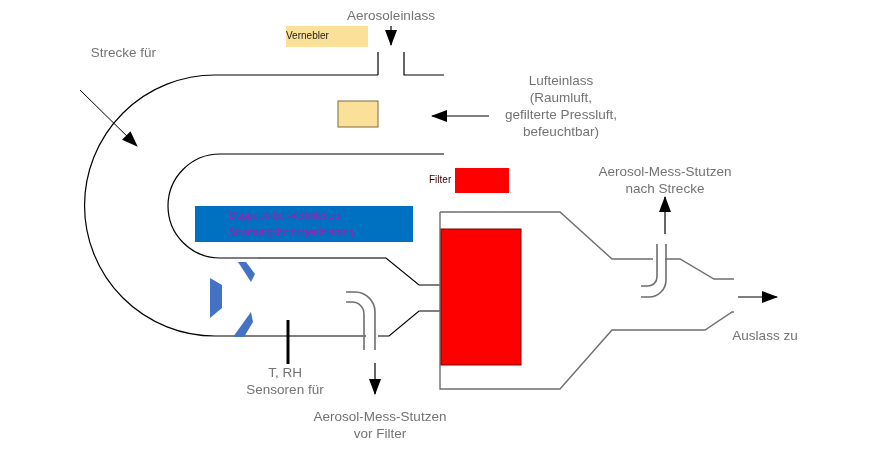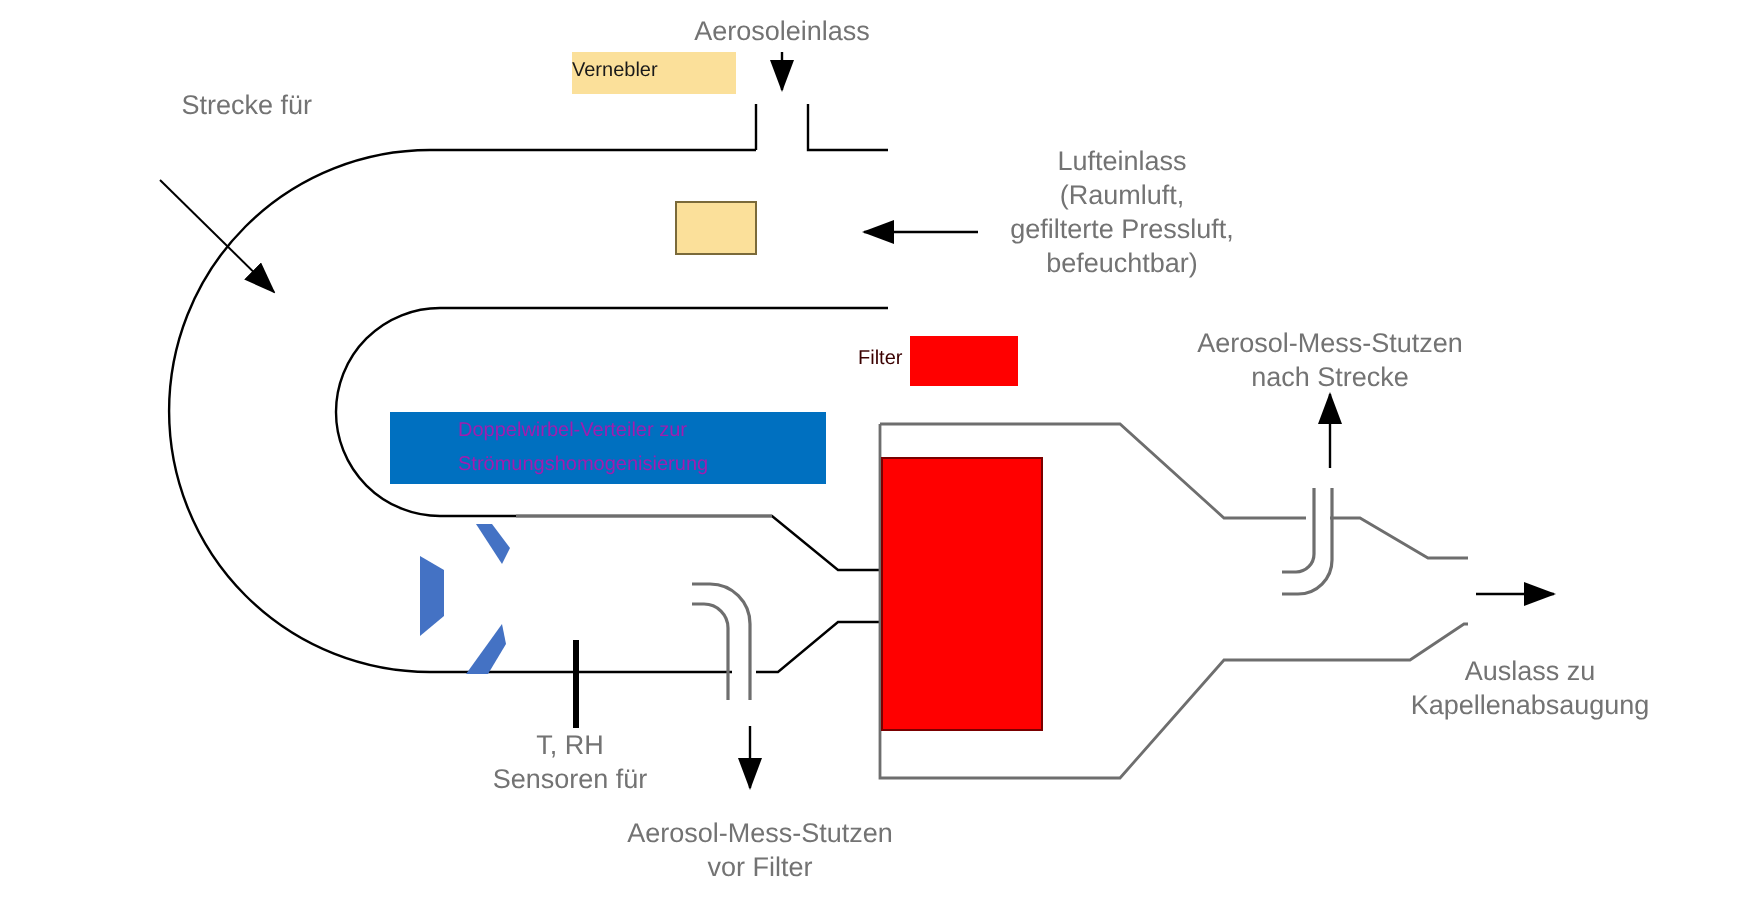--- a/index.html
+++ b/index.html
@@ -93,21 +93,20 @@
   <div>Strömungshomogenisierung</div>
 </div>
 
 <div class="lbl" style="left:585px; top:163px; width:160px;">
   <div>Aerosol-Mess-Stutzen</div>
   <div>nach Strecke</div>
 </div>
 
 <div class="lbl" style="left:690px; top:327px; width:150px;">
   <div>Auslass zu</div>
-  <div>Kapellenabsaugung</div>
 </div>
 
 <div class="lbl" style="left:230px; top:364px; width:110px;">
   <div>T, RH</div>
   <div>Sensoren für</div>
 </div>
 
 <div class="lbl" style="left:300px; top:408px; width:160px;">
   <div>Aerosol-Mess-Stutzen</div>
   <div>vor Filter</div>

